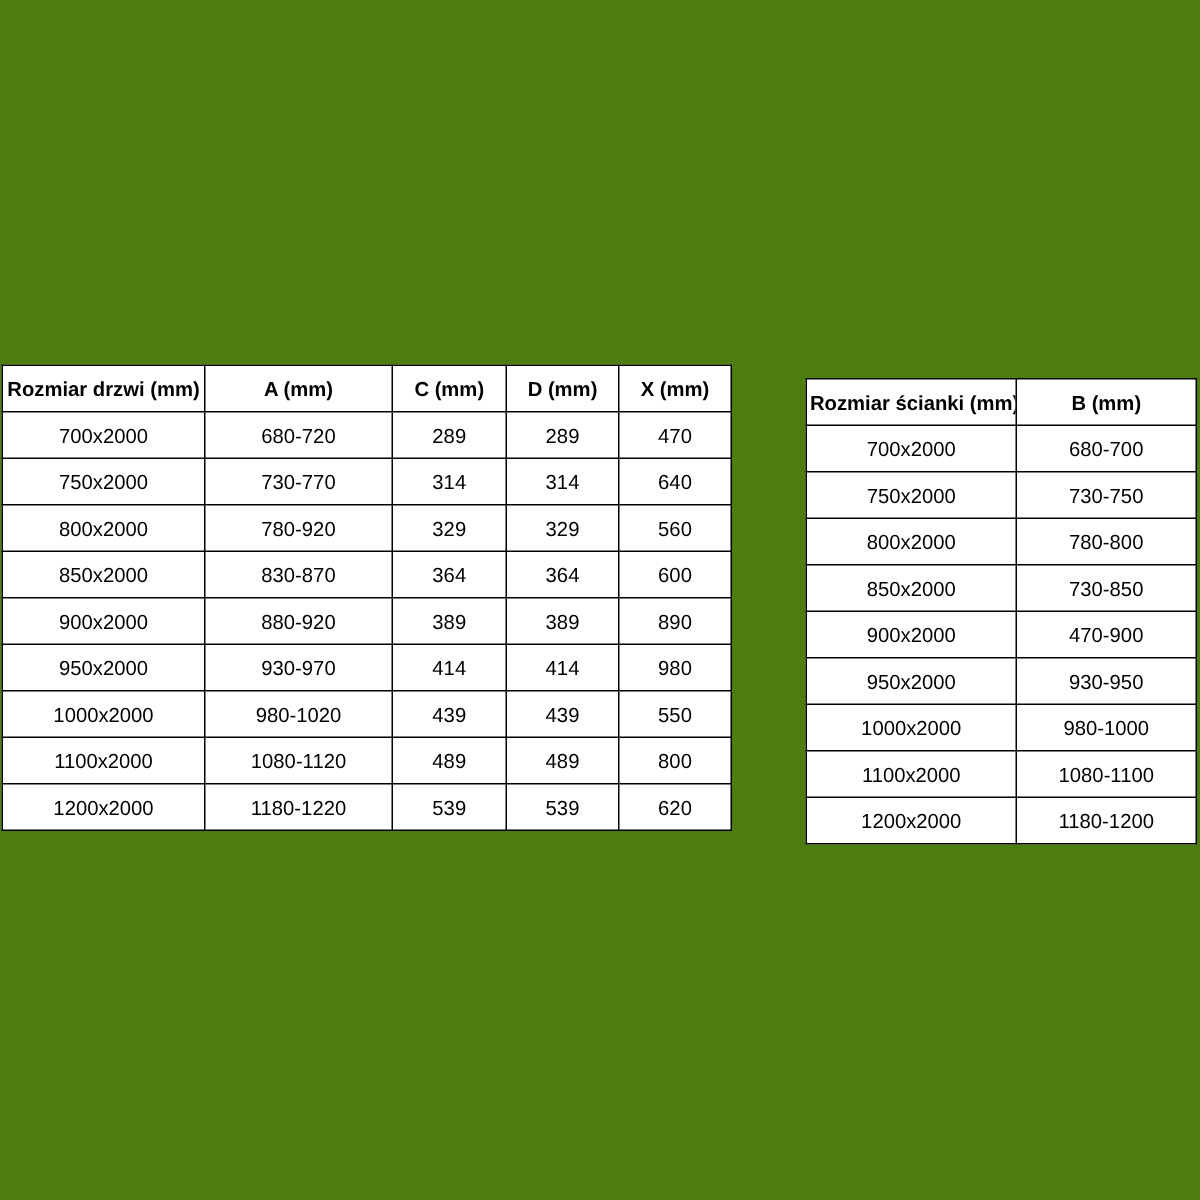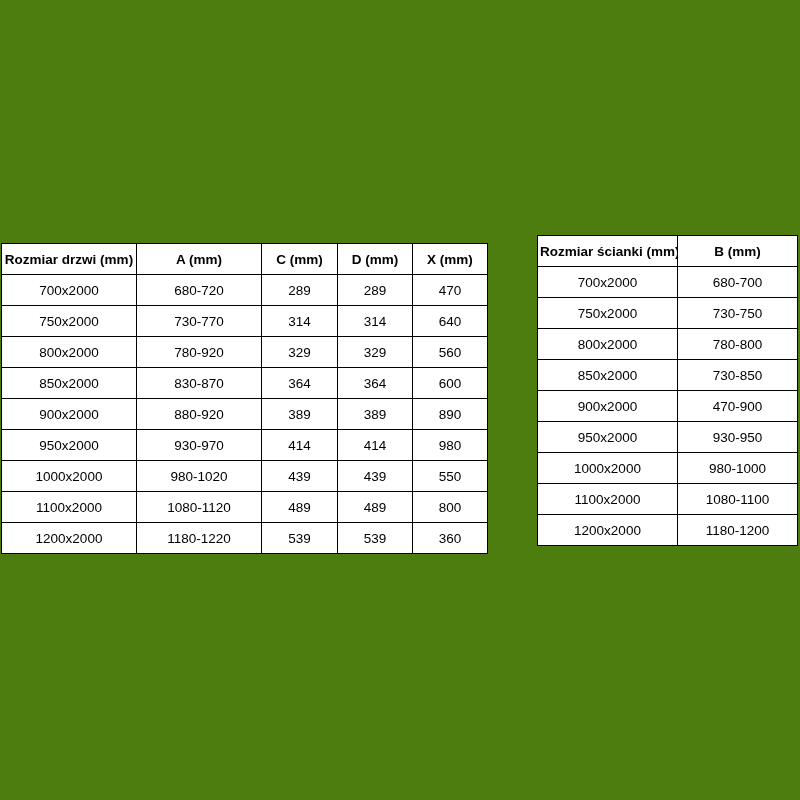--- a/index.html
+++ b/index.html
@@ -21,21 +21,21 @@
     table-layout: fixed;
     background: #ffffff;
   }
   table.spec-table.doors {
     left: 1px;
     top: 243px;
     width: 486px;
   }
   table.spec-table.wall {
     left: 537px;
-    top: 235px;
+    top: 252px;
     width: 260px;
   }
   .spec-table th,
   .spec-table td {
     border: 1px solid #000000;
     height: 30px;
     padding: 0 2px;
     text-align: center;
     vertical-align: middle;
     font-size: 13.5px;
@@ -127,21 +127,21 @@
           <td>1080-1120</td>
           <td>489</td>
           <td>489</td>
           <td>800</td>
         </tr>
         <tr>
           <td>1200x2000</td>
           <td>1180-1220</td>
           <td>539</td>
           <td>539</td>
-          <td>360</td>
+          <td>620</td>
         </tr>
       </tbody>
   </table>
 
   <table class="spec-table wall">
     <colgroup>
       <col style="width:140px">
       <col style="width:120px">
     </colgroup>
     <thead>

